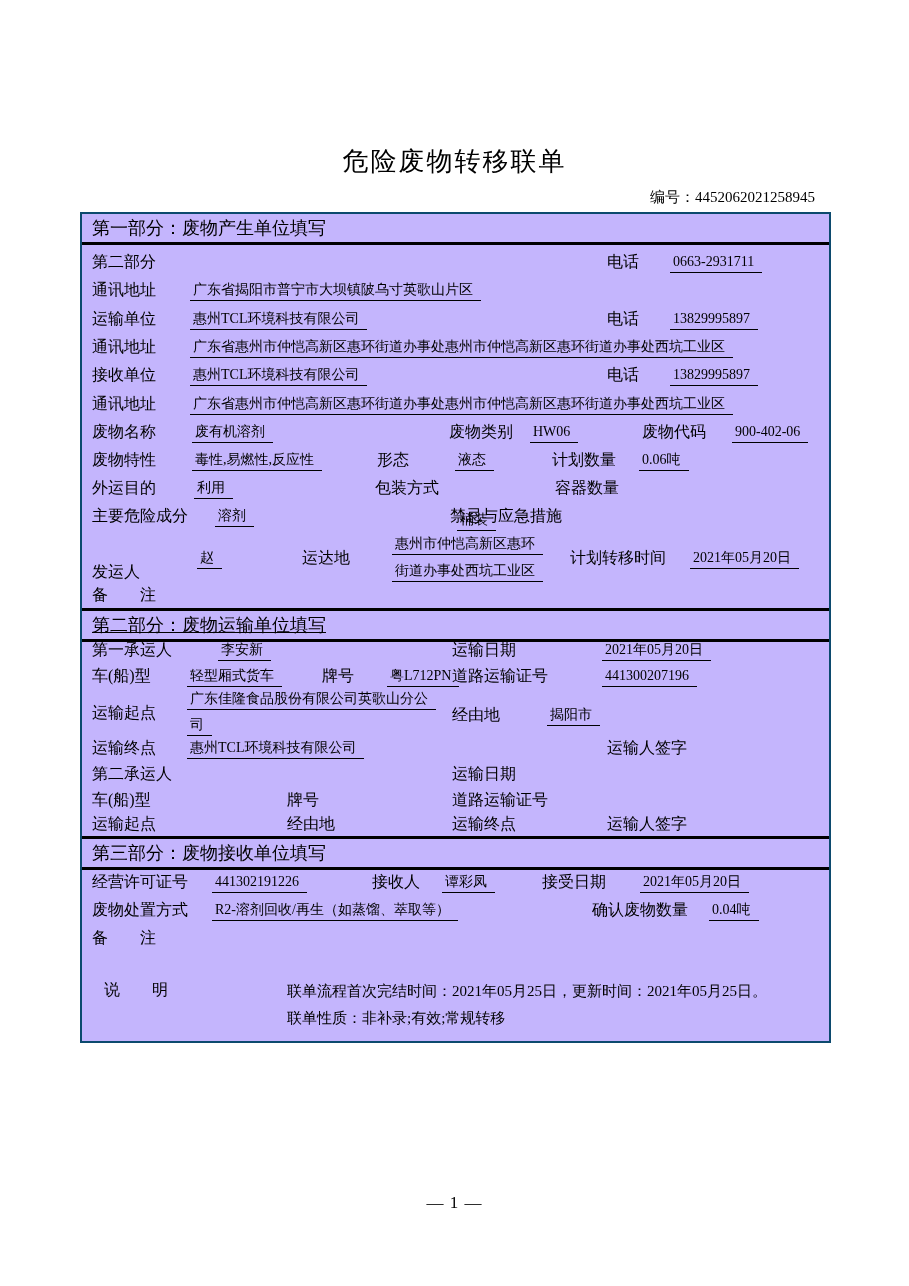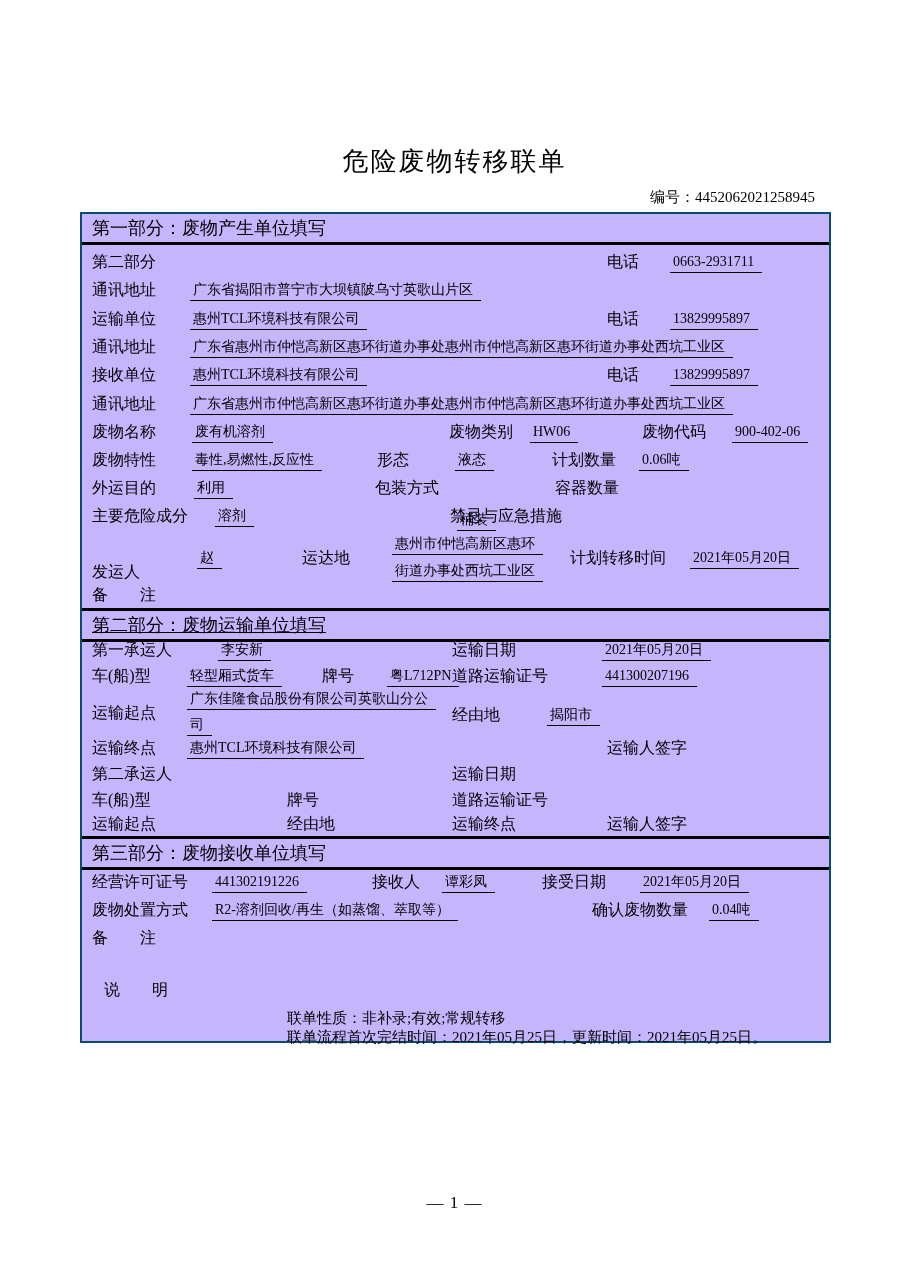--- a/index.html
+++ b/index.html
@@ -133,20 +133,20 @@
     <span class="v" style="top:659px;left:558px;">2021年05月20日</span>
 
     <span class="lb" style="top:686px;left:10px;">废物处置方式</span>
     <span class="v" style="top:687px;left:130px;text-align:right;">R2-溶剂回收/再生（如蒸馏、萃取等）</span>
     <span class="lb" style="top:686px;left:510px;">确认废物数量</span>
     <span class="v" style="top:687px;left:627px;">0.04吨</span>
 
     <span class="lb" style="top:714px;left:10px;">备　　注</span>
 
     <span class="lb" style="top:766px;left:22px;">说　　明</span>
-    <span class="nt" style="top:768px;left:205px;margin-top:46px;">联单流程首次完结时间：2021年05月25日，更新时间：2021年05月25日。</span>
+    <span class="nt" style="top:768px;left:205px;">联单流程首次完结时间：2021年05月25日，更新时间：2021年05月25日。</span>
     <span class="nt" style="top:795px;left:205px;">联单性质：非补录;有效;常规转移</span>
 
   </div>
 
   <div class="pageno">— 1 —</div>
 
 </div>
 
 </body></html>

